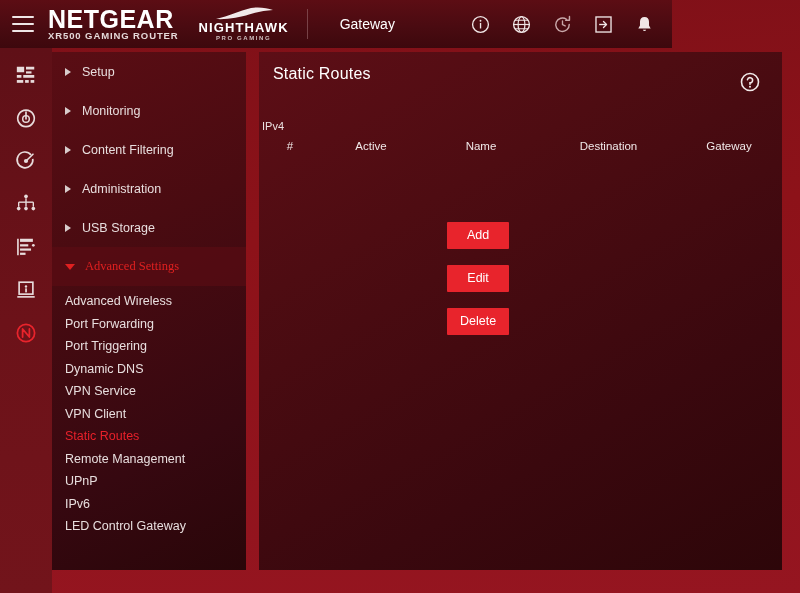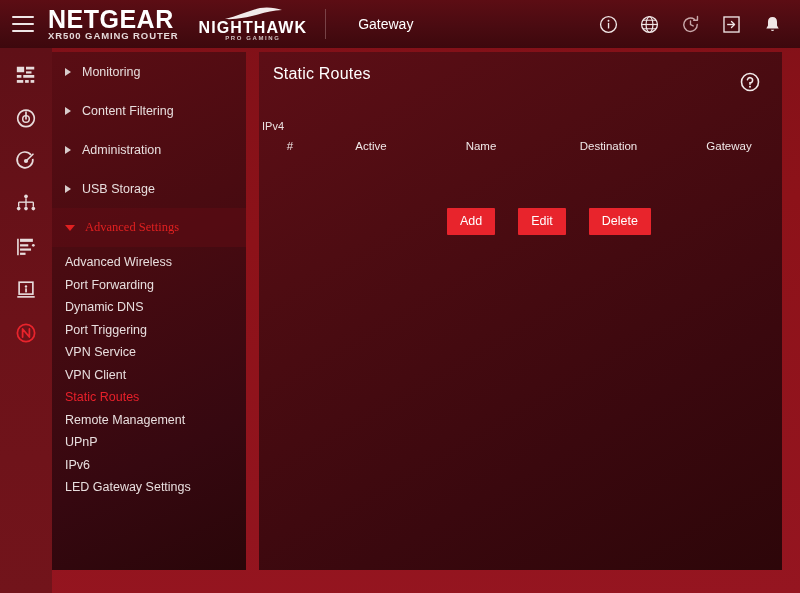--- a/index.html
+++ b/index.html
@@ -8,21 +8,21 @@
     font-family: "Liberation Sans", sans-serif;
     overflow: hidden;
   }
   body {
     background: linear-gradient(175deg, #7e1018 0%, #8d1219 40%, #951520 100%);
     position: relative;
   }
 
   
   #header {
-    position: absolute; left: 0; top: 0; width: 800px; height: 48px;
+    position: absolute; left: 0; top: 0; width: 672px; height: 48px;
     background: linear-gradient(180deg, #5c0d14 0%, #4a0b11 55%, #3d080d 100%);
     display: flex; align-items: center; z-index: 20;
   }
   #hamburger {
     width: 22px; height: 16px; margin-left: 12px; margin-right: 14px;
     display: flex; flex-direction: column; justify-content: space-between;
     cursor: pointer;
   }
   #hamburger span { display:block; height: 2px; background: #efe6e6; border-radius: 1px; }
 
@@ -35,21 +35,21 @@
     font-size: 9.5px; font-weight: bold; color: #e4d8d8;
     letter-spacing: 0.9px; line-height: 12px; margin-top: -1px;
   }
 
   .brand-nighthawk {
     margin-left: 20px; display: flex; flex-direction: column;
     align-items: center; justify-content: center; padding-top: 2px;
   }
   .brand-nighthawk .hawk { width: 62px; height: 14px; display:block; }
   .brand-nighthawk .nh-main {
-    font-size: 16px; font-weight: bold; color: #ffffff;
+    font-size: 13px; font-weight: bold; color: #ffffff;
     letter-spacing: 1.1px; line-height: 13px;
   }
   .brand-nighthawk .nh-sub {
     font-size: 6px; font-weight: bold; color: #cfc0c0;
     letter-spacing: 1.6px; line-height: 9px;
   }
 
   .hdr-divider {
     width: 1px; height: 30px; background: #8c5a5e; opacity:.7;
     margin: 0 16px 0 18px;
@@ -127,22 +127,22 @@
     display: flex; font-size: 11.5px; color: #f0e8e8;
   }
   #thead .th { text-align: center; }
   #thead .th-num   { width: 62px; }
   #thead .th-act   { width: 100px; }
   #thead .th-name  { width: 120px; }
   #thead .th-dest  { width: 135px; }
   #thead .th-gw    { width: 106px; }
 
   #btnrow {
-    position: absolute; left: 188px; top: 156px;
-    display: flex; gap: 23px;
+    position: absolute; left: 188px; top: 170px;
+    display: flex; gap: 16px; flex-direction: column;
   }
   .abtn {
     background: #e8242c; color: #ffffff;
     font-size: 12.5px; border: none; border-radius: 1px;
     padding: 6px 13px 7px 13px; cursor: pointer;
     font-family: "Liberation Sans", sans-serif; line-height: 14px;
   }
 </style>
 </head>
 <body>
@@ -259,20 +259,24 @@
   <svg class="railicon" viewBox="0 0 24 24">
     <circle cx="12" cy="12" r="9.4" fill="none" stroke="#e8242c" stroke-width="1.9"></circle>
     <path d="M8.3 16.4 L8.3 7.6 L15.7 16.4 L15.7 7.6" fill="none" stroke="#e8242c" stroke-width="1.9" stroke-linejoin="round" stroke-linecap="round"></path>
   </svg>
 </div>
 
 <div id="sidebar">
   <div id="groups">
     <div class="grp">
       <span class="tri"></span>
+      <span class="glabel">Setup</span>
+    </div>
+    <div class="grp">
+      <span class="tri"></span>
       <span class="glabel">Monitoring</span>
     </div>
     <div class="grp">
       <span class="tri"></span>
       <span class="glabel">Content Filtering</span>
     </div>
     <div class="grp">
       <span class="tri"></span>
       <span class="glabel">Administration</span>
     </div>
@@ -287,45 +291,45 @@
   </div>
 
   <div id="submenu">
     <div class="subitem">
         <span>Advanced Wireless</span>
       </div>
     <div class="subitem">
         <span>Port Forwarding</span>
       </div>
     <div class="subitem">
+        <span>Port Triggering</span>
+      </div>
+    <div class="subitem">
         <span>Dynamic DNS</span>
-      </div>
-    <div class="subitem">
-        <span>Port Triggering</span>
       </div>
     <div class="subitem">
         <span>VPN Service</span>
       </div>
     <div class="subitem">
         <span>VPN Client</span>
       </div>
     <div class="subitem active">
         <span>Static Routes</span>
       </div>
     <div class="subitem">
         <span>Remote Management</span>
       </div>
     <div class="subitem">
         <span>UPnP</span>
       </div>
     <div class="subitem">
         <span>IPv6</span>
       </div>
     <div class="subitem">
-        <span>LED Gateway Settings</span>
+        <span>LED Control Gateway</span>
       </div>
   </div>
 </div>
 
 <div id="main">
 
   <div id="main-title">Static Routes</div>
 
   <svg id="help-icon" viewBox="0 0 24 24">
     <circle cx="12" cy="12" r="10.2" fill="none" stroke="#f2eaea" stroke-width="1.9"></circle>

